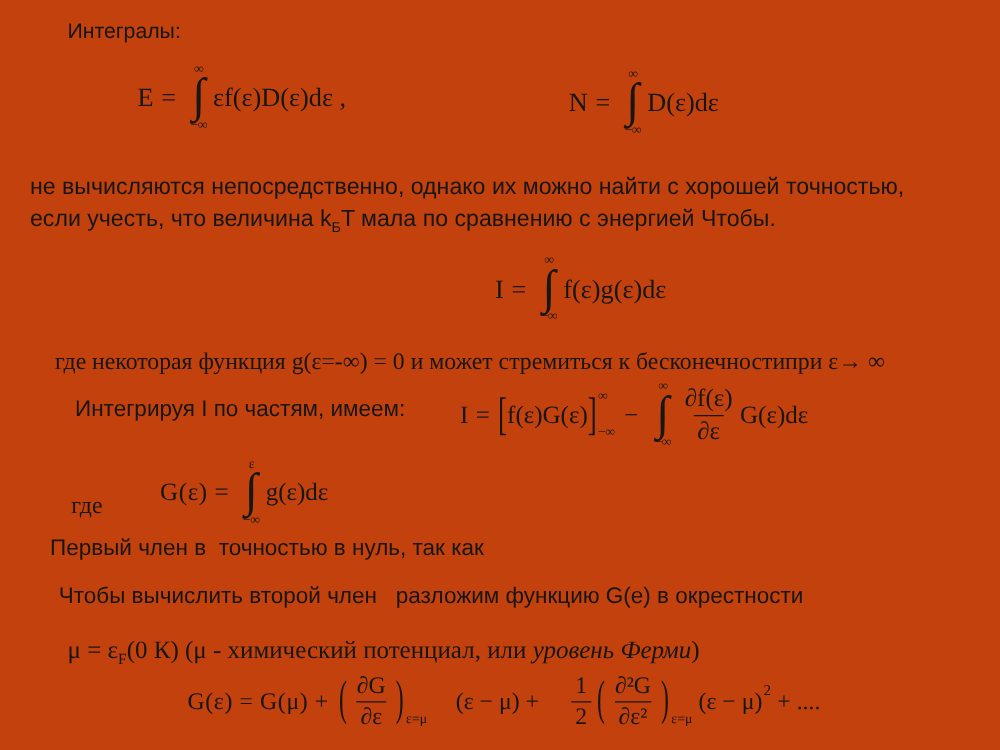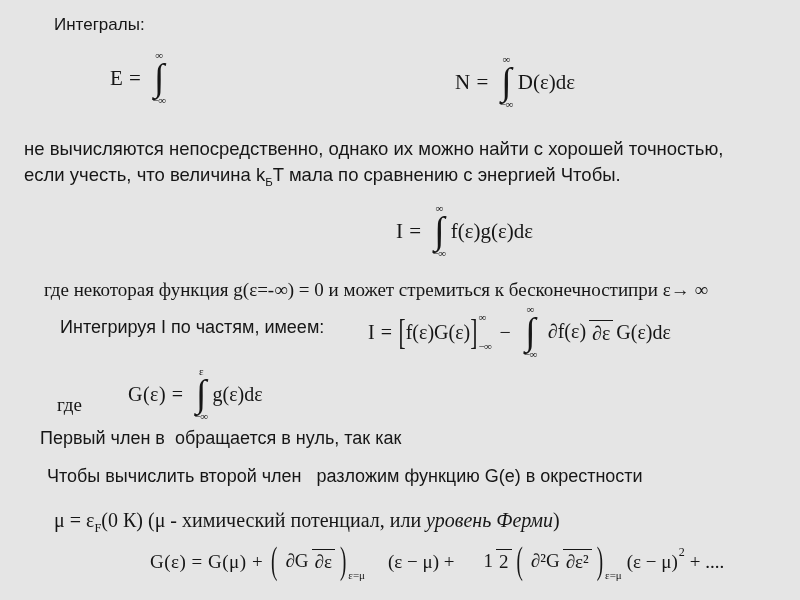--- a/index.html
+++ b/index.html
@@ -1,37 +1,37 @@
 <!DOCTYPE html>
 <html><head>
 <meta charset="utf-8">
 <style>
   html,body { margin:0; padding:0; background:#ffffff; }
   #slide {
-    position:relative; width:800px; height:600px; background:#e5e5e5;
+    position:relative; width:800px; height:600px; background:#c2410c;
     color:#161616; overflow:hidden;
     font-family:"Liberation Serif", serif;
   }
   .abs { position:absolute; }
   .sans { font-family:"Liberation Sans", sans-serif; }
   .serif { font-family:"Liberation Serif", serif;margin-top:11px; }
   .pre { white-space:pre-wrap; }
 
   
   .formula { position:absolute; display:flex; align-items:center; font-family:"Liberation Serif", serif; }
   .fpart { line-height:1; }
   .lhs { margin-right:6px; letter-spacing:0.5px; }
 
   
   .integral-block { display:inline-flex; flex-direction:column; align-items:center; line-height:1; margin:0 5px; }
   .int-lim { font-size:11px; letter-spacing:-0.5px; line-height:1; }
   .int-sign { font-size:38px; line-height:0.82; padding:1px 0; }
 
   
-  .frac { display:inline-flex; flex-direction:row; align-items:center; text-align:left; line-height:1.15; margin:0 3px; }
+  .frac { display:inline-flex; flex-direction:column; align-items:center; text-align:left; line-height:1.15; margin:0 3px; }
   .frac-num { padding:0 3px 1px; }
   .frac-den { border-top:1px solid #161616; padding:1px 3px 0; }
 
   
   .supsub { display:inline-flex; flex-direction:column; justify-content:space-between; height:40px; font-size:11px; line-height:1; margin-left:1px; letter-spacing:-0.5px; }
 
   
   .bk { display:inline-block; transform:scaleY(1.7); font-size:1.08em; }
   .bp { display:inline-block; transform:scaleY(2.05); font-weight:300; margin:0 2px; }
 
@@ -47,20 +47,21 @@
 
   <div class="abs sans" style="left:54px; top:15px; font-size:17px;">Интегралы:</div>
 
   <div class="formula" style="left:110px; top:42px; height:72px; font-size:21px;">
     <span class="fpart lhs">E =</span>
     <span class="integral-block">
       <span class="int-lim">∞</span>
       <span class="int-sign">∫</span>
       <span class="int-lim">−∞</span>
     </span>
+    <span class="fpart">εf(ε)D(ε)dε ,</span>
   </div>
 
   <div class="formula" style="left:455px; top:48px; height:68px; font-size:21px;">
     <span class="fpart lhs">N =</span>
     <span class="integral-block">
       <span class="int-lim">∞</span>
       <span class="int-sign">∫</span>
       <span class="int-lim">−∞</span>
     </span>
     <span class="fpart">D(ε)dε</span>
@@ -112,21 +113,21 @@
   <div class="formula" style="left:128px; top:360px; height:68px; font-size:20px;">
     <span class="fpart lhs">G(ε) =</span>
     <span class="integral-block">
       <span class="int-lim">ε</span>
       <span class="int-sign">∫</span>
       <span class="int-lim">−∞</span>
     </span>
     <span class="fpart">g(ε)dε</span>
   </div>
 
-  <div class="abs sans pre" style="left:40px; top:428px; font-size:18px;">Первый член в  обращается в нуль, так как</div>
+  <div class="abs sans pre" style="left:40px; top:428px; font-size:18px;">Первый член в  точностью в нуль, так как</div>
 
   <div class="abs sans pre" style="left:47px; top:466px; font-size:18px;">Чтобы вычислить второй член   разложим функцию G(e) в окрестности</div>
 
   <div class="abs serif" style="left:54px; top:498px; font-size:20px; white-space:nowrap;"><span>μ = ε</span><span class="sub-inline">F</span><span>(0 К) (μ - химический потенциал, или </span><span class="it">уровень Ферми</span><span>)</span></div>
 
   <div class="formula" style="left:150px; top:530px; height:62px; font-size:19px;">
     <span class="fpart lhs">G(ε) = G(μ) +</span>
     <span class="bp">(</span>
     <span class="frac">
       <span class="frac-num">∂G</span>

